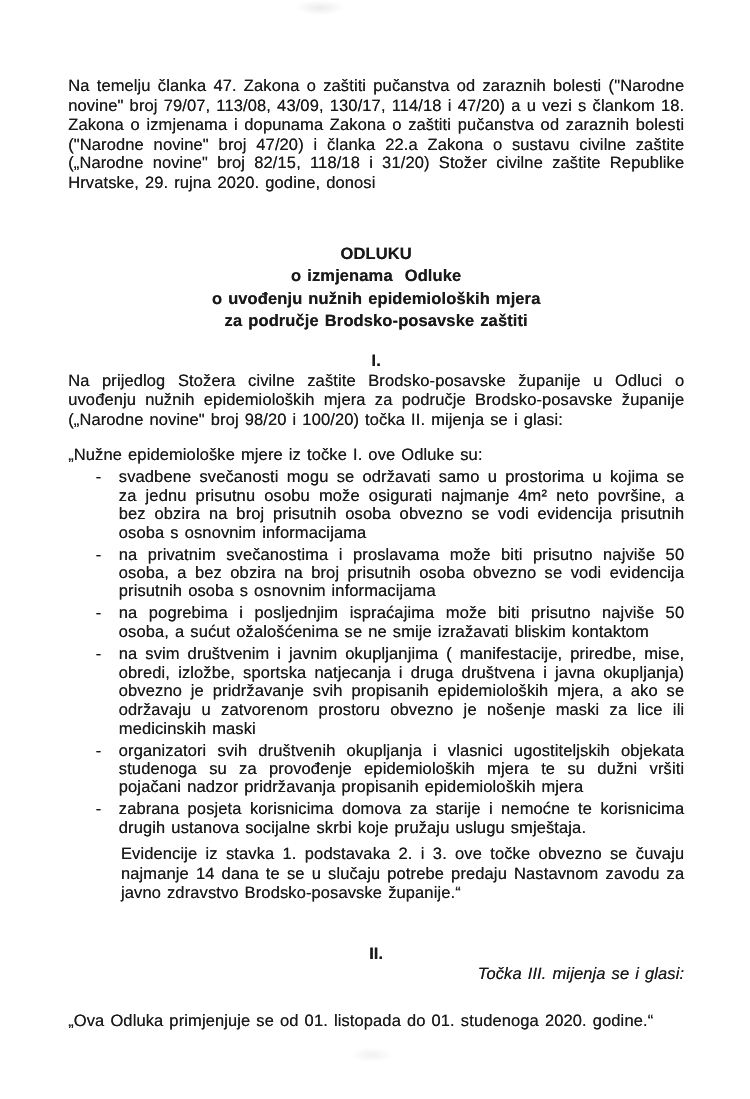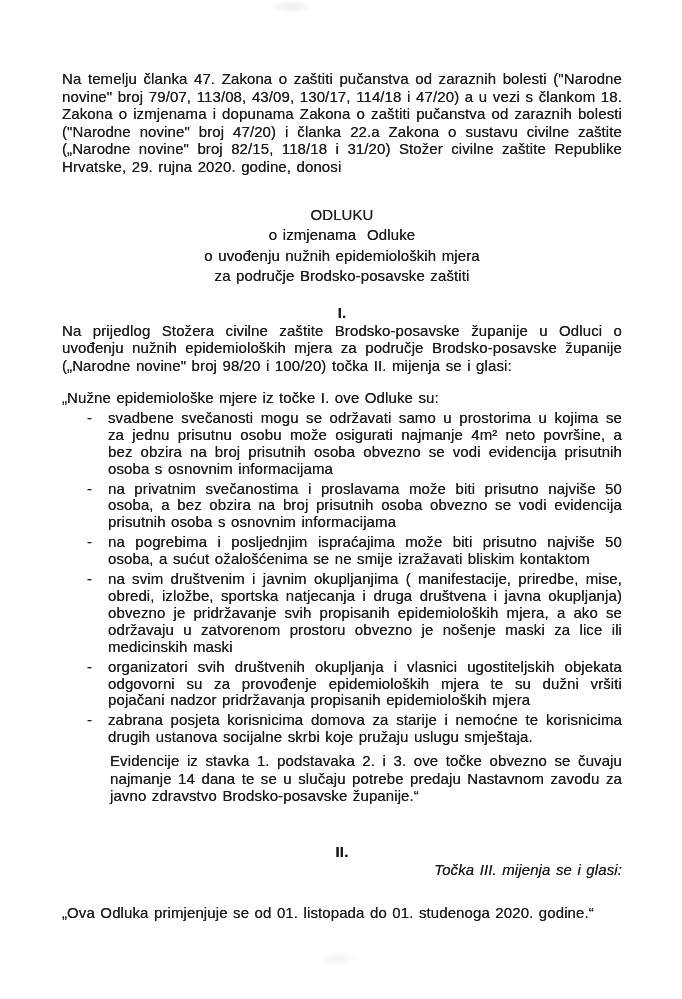--- a/index.html
+++ b/index.html
@@ -19,23 +19,23 @@
     text-shadow: 0 0 0.55px rgba(30,30,30,0.85);
     filter: blur(0.22px) contrast(1.04);
     position: relative;
   }
 
   p { margin: 0; }
 
   .intro { margin-bottom: 0; }
 
   .title-block {
-    margin-top: 29px;
+    margin-top: 45px;
     text-align: center;
-    font-weight: normal;
+    font-weight: bold;
     line-height: 20.5px;
   }
   .title-line { white-space: pre-wrap; }
 
   .section-heading {
     text-align: center;
     font-weight: bold;
     margin-top: 17px;
     line-height: 18px;
   }
@@ -97,21 +97,21 @@
 
   <p>Na prijedlog Stožera civilne zaštite Brodsko-posavske županije u Odluci o uvođenju nužnih epidemioloških mjera za područje Brodsko-posavske županije („Narodne novine" broj 98/20 i 100/20) točka II. mijenja se i glasi:</p>
 
   <p class="measures-intro">„Nužne epidemiološke mjere iz točke I. ove Odluke su:</p>
 
   <ul class="measures">
     <li>svadbene svečanosti mogu se održavati samo u prostorima u kojima se za jednu prisutnu osobu može osigurati najmanje 4m² neto površine, a bez obzira na broj prisutnih osoba obvezno se vodi evidencija prisutnih osoba s osnovnim informacijama</li>
     <li>na privatnim svečanostima i proslavama može biti prisutno najviše 50 osoba,  a bez obzira na broj prisutnih osoba obvezno se vodi evidencija prisutnih osoba s osnovnim informacijama</li>
     <li>na pogrebima i posljednjim ispraćajima može biti prisutno najviše 50 osoba, a sućut ožalošćenima se ne smije izražavati bliskim kontaktom</li>
     <li>na svim društvenim i javnim okupljanjima ( manifestacije, priredbe, mise, obredi, izložbe, sportska natjecanja i druga društvena i javna okupljanja) obvezno je pridržavanje svih propisanih epidemioloških mjera, a ako se održavaju u zatvorenom prostoru obvezno je nošenje maski za lice ili medicinskih maski</li>
-    <li>organizatori svih društvenih okupljanja i vlasnici ugostiteljskih objekata odgovorni su za provođenje epidemioloških mjera te su dužni vršiti pojačani nadzor pridržavanja propisanih epidemioloških mjera</li>
+    <li>organizatori svih društvenih okupljanja i vlasnici ugostiteljskih objekata studenoga su za provođenje epidemioloških mjera te su dužni vršiti pojačani nadzor pridržavanja propisanih epidemioloških mjera</li>
     <li>zabrana posjeta korisnicima domova za starije i nemoćne te  korisnicima drugih ustanova socijalne skrbi koje pružaju uslugu smještaja.</li>
   </ul>
 
   <p class="closing-para">Evidencije iz stavka 1. podstavaka 2. i 3. ove točke obvezno se čuvaju najmanje 14 dana te se u slučaju potrebe predaju Nastavnom zavodu za javno zdravstvo Brodsko-posavske županije.“</p>
 
   <div class="section-heading section-2-heading">II.</div>
 
   <p class="point-para">Točka III. mijenja se i glasi:</p>
 
   <p class="quote-para">„Ova Odluka primjenjuje se od 01. listopada do 01. studenoga 2020. godine.“</p>

